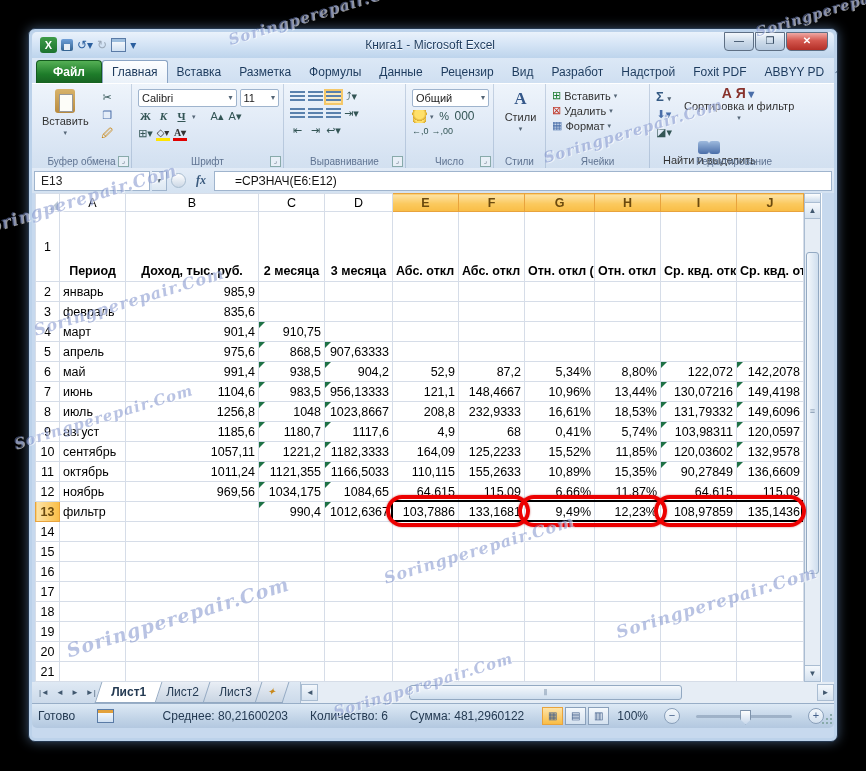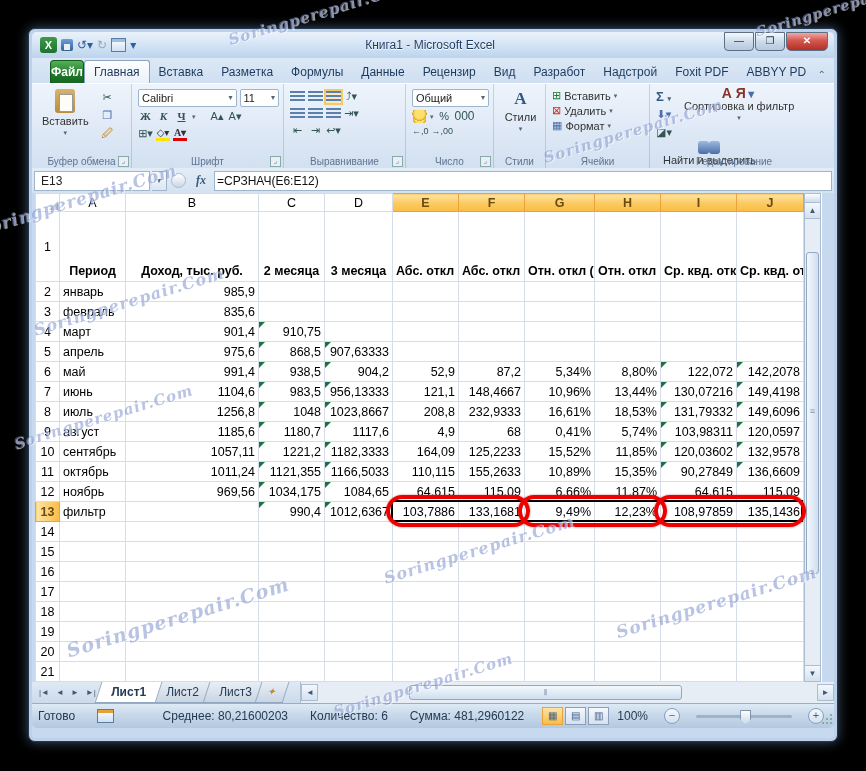--- a/index.html
+++ b/index.html
@@ -20,22 +20,22 @@
   .grid-ic{width:13px;height:12px;border:1px solid #5a7ba6;background:
     linear-gradient(#fff,#cfe0f2);box-shadow:inset 0 3px 0 #9dbede}
   .title-text{flex:1;text-align:center;text-shadow:0 1px 0 #fff}
   .winbtns{display:flex;gap:1px;padding-right:6px;margin-top:-8px}
   .wbtn{width:28px;height:17px;border:1px solid #5e6f84;border-radius:0 0 4px 4px;font-size:10px;line-height:15px;
     text-align:center;color:#243a52;background:linear-gradient(#f4f8fc,#cddbea 50%,#b4c8de)}
   .wbtn.close{width:40px;background:linear-gradient(#efa9a4,#d4574e 45%,#b32f27);color:#fff;font-weight:bold;border-radius:0 0 5px 5px}
   
   .tabrow{position:absolute;left:3px;top:29px;right:3px;height:25px;background:linear-gradient(#dce8f6,#cfdff1);
     display:flex;align-items:flex-end;font-size:12px;color:#1d3b5e}
-  .ftab{background:linear-gradient(#55b055,#1e7c2a 60%,#176322);color:#fff;padding:4px 0;border-radius:4px 4px 0 0;
-    margin-left:18px;border:1px solid #145a1e;border-bottom:none;font-weight:bold}
+  .ftab{background:linear-gradient(#55b055,#1e7c2a 60%,#176322);color:#fff;padding:4px 16px;border-radius:4px 4px 0 0;
+    margin-left:4px;border:1px solid #145a1e;border-bottom:none;font-weight:bold}
   .rtab{padding:4px 9px;white-space:nowrap}
   .rtab.active{background:linear-gradient(#fdfeff,#eaf1f9);border:1px solid #8ba4c4;border-bottom:none;
     border-radius:3px 3px 0 0;color:#203c5e}
   .tabrow-right{margin-left:auto;display:flex;align-items:center;gap:6px;padding:0 8px 3px 0}
   .mini{font-size:10px;color:#4a637f}
   
   .ribbon{position:absolute;left:3px;top:54px;right:3px;height:84px;
     background:linear-gradient(#eef4fb,#dfe9f6 55%,#d2e0f0);border-top:1px solid #fff;
     border-bottom:1px solid #8fa8c8;display:flex;font-size:11px;color:#333}
   .rgroup{position:relative;padding:3px 4px 14px 6px;border-right:1px solid rgba(120,145,180,.35);height:100%;box-sizing:border-box}
@@ -74,21 +74,21 @@
     radial-gradient(circle at 50% 30%,#ffe06a 40%,#d8a72c 60%,transparent 61%),
     radial-gradient(circle at 50% 65%,#ffe06a 40%,#d8a72c 60%,transparent 61%);}
   
   .fbar{position:absolute;left:3px;top:139px;right:3px;height:25px;background:linear-gradient(#e3ecf7,#d4e2f1);
     display:flex;align-items:center;gap:2px;padding:0 2px;font-size:12px}
   .namebox{width:108px;height:18px;background:#fff;border:1px solid #9fb4cd;line-height:18px;padding-left:6px;color:#222}
   .nb-dn{width:14px;height:18px;border:1px solid #9fb4cd;border-left:none;background:linear-gradient(#f5f9fd,#dce7f2);
     font-size:8px;text-align:center;line-height:18px;color:#567}
   .fx-circle{width:13px;height:13px;border-radius:50%;background:linear-gradient(#fff,#ccd8e6);border:1px solid #a8bccf;margin:0 2px}
   .fx{font-style:italic;font-family:"Liberation Serif",serif;font-weight:bold;color:#3a5a7e;padding:0 6px}
-  .fml{flex:1;height:18px;background:#fff;border:1px solid #9fb4cd;line-height:18px;padding-left:2px;color:#111}
+  .fml{flex:1;height:18px;background:#fff;border:1px solid #9fb4cd;line-height:18px;padding-left:20px;color:#111}
   
   .gridwrap{position:absolute;left:6px;top:164px;width:787px;height:489px;background:#fff;overflow:hidden}
   table.sheet{border-collapse:collapse;table-layout:fixed;width:768px}
   table.sheet td{border:1px solid #d6dde8;padding:0 3px;font-size:12.5px;color:#000;overflow:hidden;
     white-space:nowrap;position:relative;background:#fff}
   td.ch,td.corner{background:linear-gradient(#f7f9fb,#e3e9f0 60%,#d8dfe9);border:1px solid #9eb2c6;
     text-align:center;font-size:11px;color:#3c4c61;padding:0}
   td.ch.sel{background:linear-gradient(#fde3a7,#fbc95e 55%,#f9bd45);border-color:#e8a33d;color:#6b4a0e;font-weight:bold}
   td.rh{background:linear-gradient(90deg,#f7f9fb,#e0e6ee);border:1px solid #9eb2c6;text-align:center;
     font-size:11px;color:#3c4c61;padding:0}

